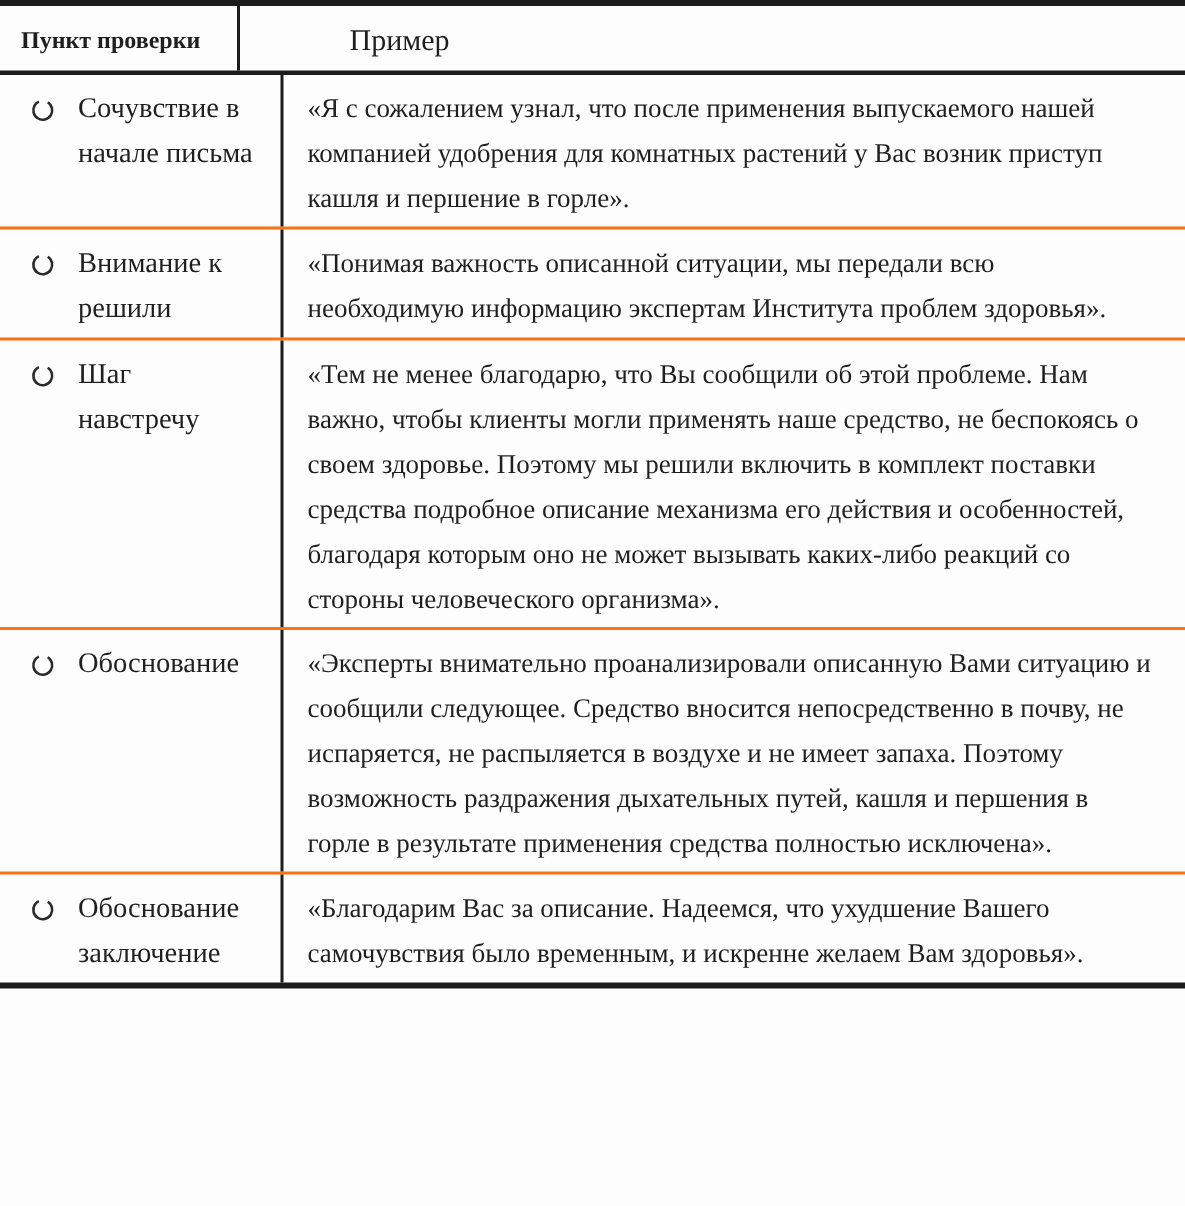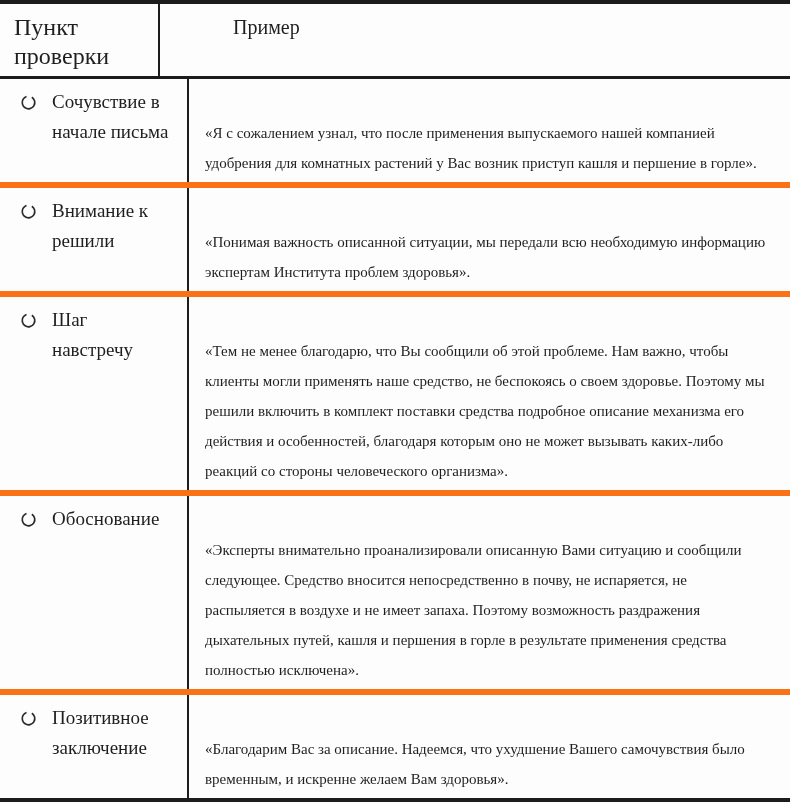--- a/index.html
+++ b/index.html
@@ -24,33 +24,33 @@
     border-bottom: 4px solid #1c1c1c;
   }
   .row {
     display: grid;
     grid-template-columns: 189px 1fr;
   }
   .header-row {
     border-bottom: 3px solid #1c1c1c;
   }
   .body-row {
-    border-bottom: 6px solid #f97316;
+    border-bottom: 2px solid #f97316;
   }
   .body-row:last-child {
     border-bottom: none;
   }
   .left-cell {
     border-right: 2px solid #1c1c1c;
     box-sizing: border-box;
     padding: 9px 6px 4px 14px;
   }
   .header-left {
-    font-weight: normal;
-    font-size: 24px;
+    font-weight: bold;
+    font-size: 16px;
     line-height: 29px;
     padding-top: 9px;
     padding-bottom: 5px;
     max-width: 160px;
   }
   .header-right {
     font-weight: normal;
     font-size: 20px;
     line-height: 29px;
     box-sizing: border-box;
@@ -74,23 +74,22 @@
     font-size: 19px;
     line-height: 30px;
     max-width: 118px;
     display: inline-block;
   }
   .right-cell {
     box-sizing: border-box;
   }
   .body-right {
     padding: 7px 22px 4px 16px;
-    font-size: 15px;
+    font-size: 18px;
     line-height: 30px;
-    margin-top: 32px;
   }
 </style>
 </head>
 <body>
 
 <div class="page">
   <div class="doc-table">
     <div class="row header-row">
       <div class="left-cell header-left">
         <span>Пункт проверки</span>
@@ -156,21 +155,21 @@
     </div>
   </div>
 
   <div class="row body-row">
     <div class="left-cell body-left">
       <span class="bullet">
         <svg width="17" height="17" viewBox="0 0 20 20" aria-hidden="true">
           <circle cx="10" cy="10" r="7.4" fill="none" stroke="#2a2a2a" stroke-width="2" stroke-dasharray="39 7.5" transform="rotate(-58 10 10)"></circle>
         </svg>
       </span>
-      <span class="check-label">Позитивное заключение</span>
+      <span class="check-label">Обоснование заключение</span>
     </div>
     <div class="right-cell body-right">
       <span>«Благодарим Вас за описание. Надеемся, что ухудшение Вашего самочувствия было временным, и искренне желаем Вам здоровья».</span>
     </div>
   </div>
 </div>
   </div>
 </div>
 
 </body></html>

